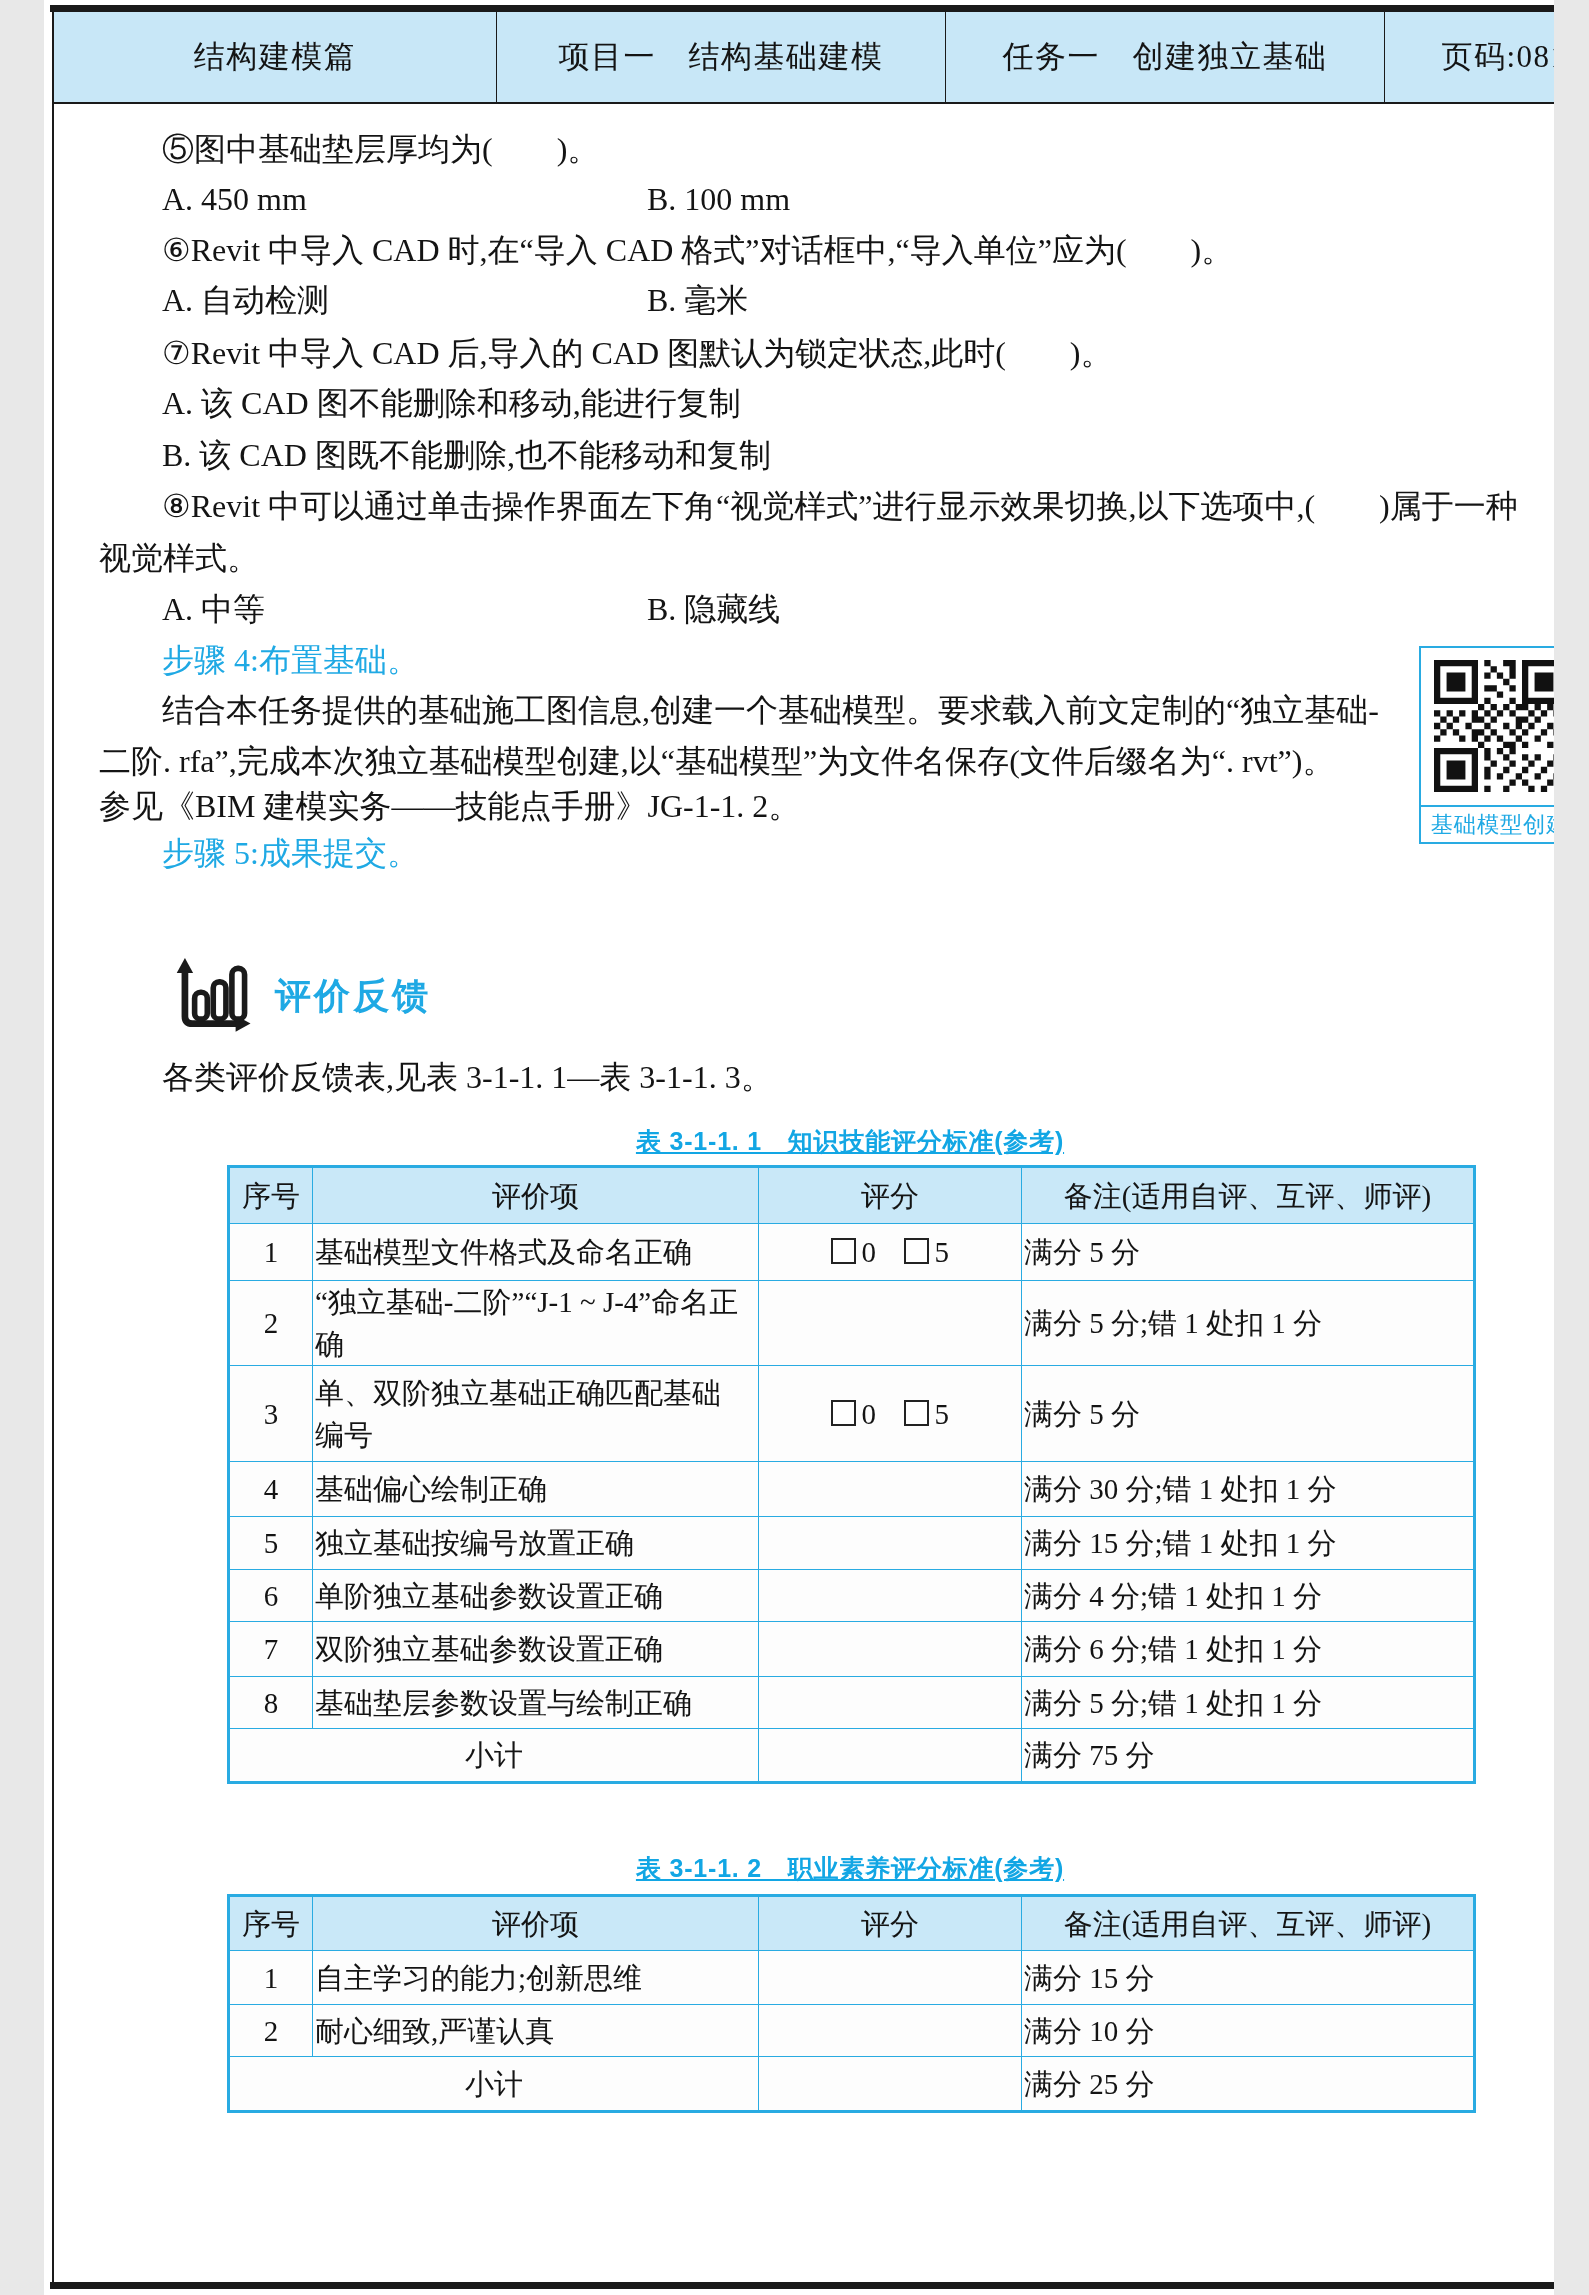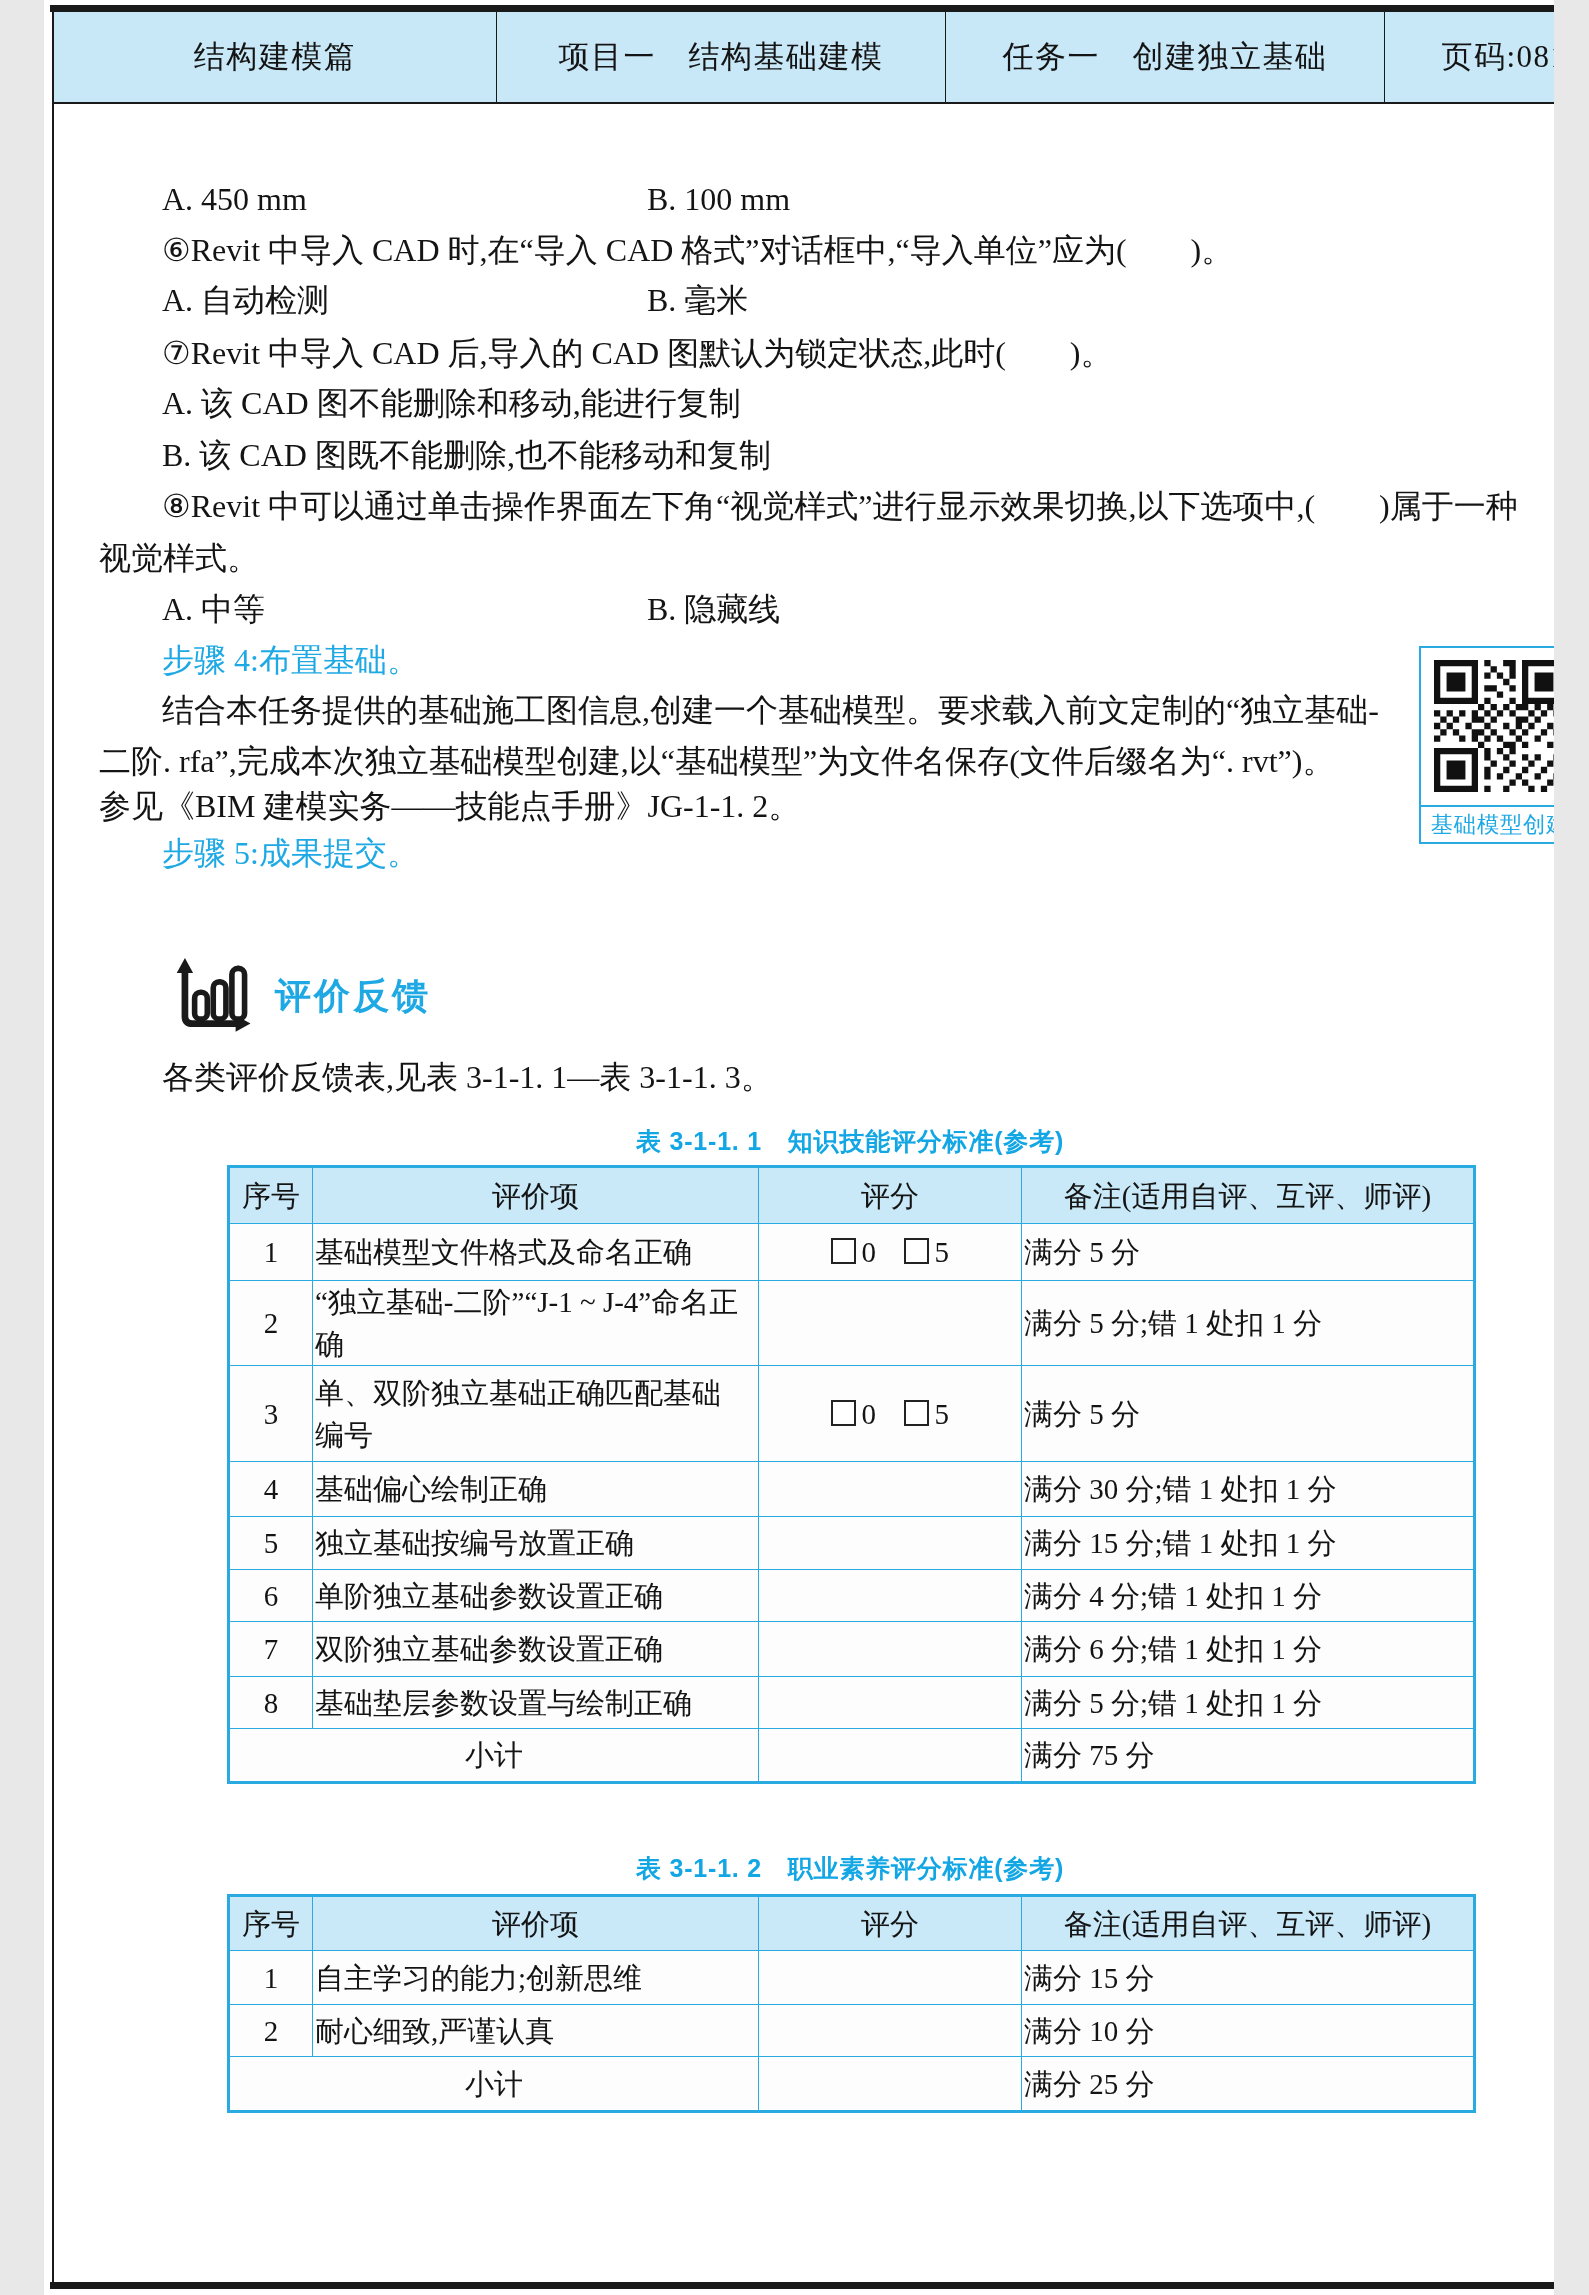--- a/index.html
+++ b/index.html
@@ -33,21 +33,21 @@
   .qrlabel{position:absolute; left:0; right:0; bottom:0; height:35px; border-top:2.3px solid #29abe2;
     text-align:center; line-height:35px; font-size:22.3px; color:#1fa9e4;
     font-family:"Liberation Sans","DejaVu Sans",sans-serif; letter-spacing:0.8px;}
   
   .sec-icon{position:absolute; left:129px; top:955px;}
   .sec-title{position:absolute; left:231px; top:972px; font-size:36px; font-weight:bold;
     color:#1fa9e4; font-family:"Liberation Sans","DejaVu Sans",sans-serif; letter-spacing:3.1px;}
   
   .tcap{position:absolute; left:183px; width:1246px; text-align:center;
     font-size:25px; font-weight:bold; color:#12a6e4;
-    font-family:"Liberation Sans","DejaVu Sans",sans-serif; letter-spacing:0.8px;}
+    font-family:"Liberation Sans","DejaVu Sans",sans-serif; letter-spacing:0.8px;text-decoration:underline;}
   .tcap1{top:1125px;} .tcap2{top:1852px;}
   
   .tblwrap{position:absolute; left:183px;font-family:Liberation Serif, serif;}
   .tw1{top:1165px;} .tw2{top:1894px;}
   table.eval{border-collapse:collapse; table-layout:fixed; width:1246px;
     font-size:29px; color:#141414; background:#fdfdfd; border:3.1px solid #29abe2;}
   .eval td{border:1.5px solid #29abe2; vertical-align:middle; line-height:42px; padding:0;}
   .eval tr.hd td{background:#c9e8f8;}
   td.c{text-align:center;}
   td.l{text-align:left; padding-left:2px; padding-right:9.2px;}
@@ -68,20 +68,21 @@
   <div class="edge-left"></div>
   <div class="edge-right"></div>
 
   <div class="hdrband">
     <div class="hdrcell hc1">结构建模篇</div>
     <div class="hdrcell hc2">项目一　结构基础建模</div>
     <div class="hdrcell hc3">任务一　创建独立基础</div>
     <div class="hdrcell hc4">页码:081</div>
   </div>
 
+  <div class="bl" style="left:118px; top:129px;">⑤图中基础垫层厚均为(　　)。</div>
   <div class="bl" style="left:118px; top:179px;">A. 450 mm</div>
   <div class="bl" style="left:603px; top:179px;">B. 100 mm</div>
 
   <div class="bl" style="left:118px; top:230px;">⑥Revit 中导入 CAD 时,在“导入 CAD 格式”对话框中,“导入单位”应为(　　)。</div>
   <div class="bl" style="left:118px; top:280px;">A. 自动检测</div>
   <div class="bl" style="left:603px; top:280px;">B. 毫米</div>
 
   <div class="bl" style="left:118px; top:333px;">⑦Revit 中导入 CAD 后,导入的 CAD 图默认为锁定状态,此时(　　)。</div>
   <div class="bl" style="left:118px; top:383px;">A. 该 CAD 图不能删除和移动,能进行复制</div>
   <div class="bl" style="left:118px; top:435px;">B. 该 CAD 图既不能删除,也不能移动和复制</div>

